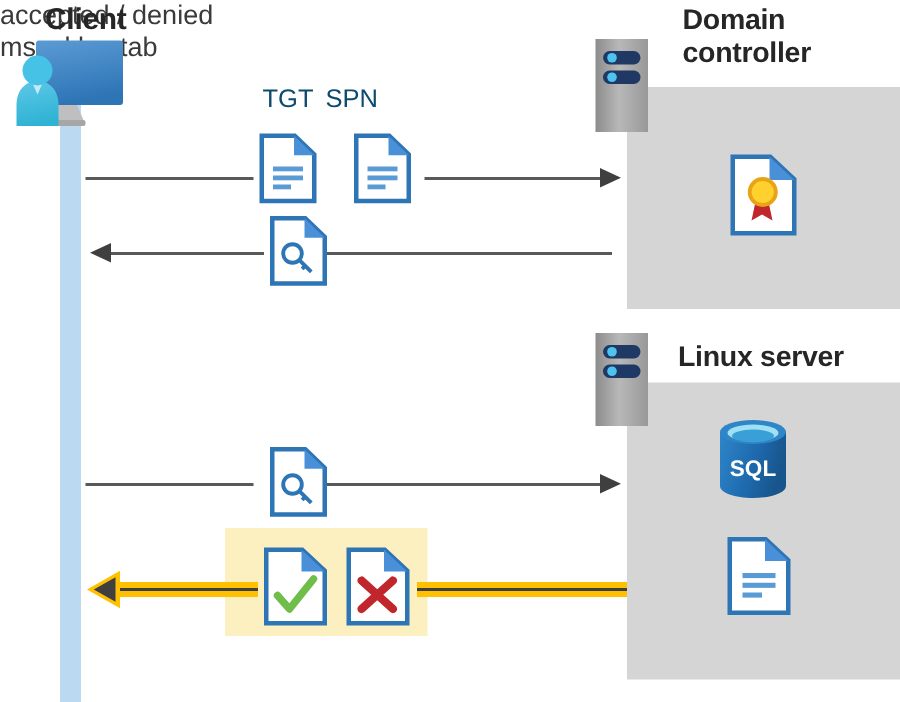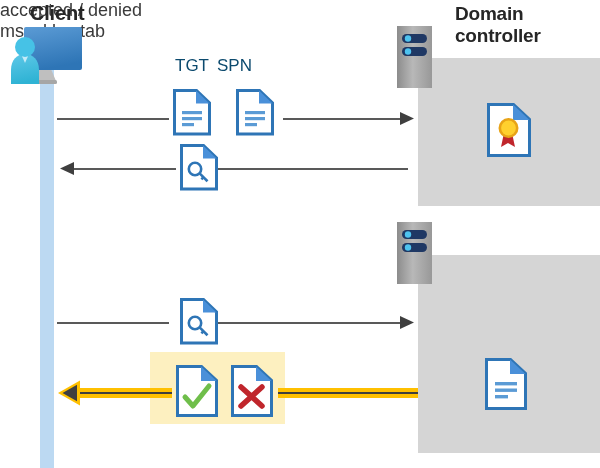--- a/index.html
+++ b/index.html
@@ -84,20 +84,21 @@
 
       <circle cx="17" cy="25" r="10" fill="#46c2e6"></circle>
     </svg>
   </div>
 
   <div class="title" id="client-title">Client</div>
   <div class="title" id="dc-title">
     <div>Domain</div>
     <div>controller</div>
   </div>
+  <div class="title" id="linux-title">Linux server</div>
 
   <div class="rack" style="left:397px;top:26px;">
     <svg width="35" height="62" viewBox="0 0 35 62">
       <defs>
         <linearGradient id="rackG" x1="0" y1="0" x2="1" y2="0">
           <stop offset="0" stop-color="#8c8c8c"></stop>
           <stop offset="0.45" stop-color="#b8b8b8"></stop>
           <stop offset="1" stop-color="#989898"></stop>
         </linearGradient>
       </defs>
@@ -225,20 +226,36 @@
   <div class="ico" style="left:487px;top:103px;">
     <svg width="44" height="54" viewBox="0 0 44 54">
       <path d="M1.5 1.5 h25 l16 15 v36 h-41 z" fill="#ffffff" stroke="#2e75b6" stroke-width="3"></path>
       <path d="M26 1.5 v15.5 h16.5 z" fill="#4a90d9"></path>
       <path d="M17 30 l-3 14 l7 -4 l7 4 l-3 -14 z" fill="#c0262c"></path>
       <circle cx="21.5" cy="25" r="10" fill="#e8a317"></circle>
       <circle cx="21.5" cy="25" r="7.4" fill="#ffd02e"></circle>
     </svg>
   </div>
 
+  <div class="ico" style="left:476px;top:279px;">
+    <svg width="52" height="54" viewBox="0 0 52 54">
+      <defs>
+        <linearGradient id="dbG" x1="0" y1="0" x2="1" y2="0.3">
+          <stop offset="0" stop-color="#2e86c8"></stop>
+          <stop offset="0.55" stop-color="#1f6bb0"></stop>
+          <stop offset="1" stop-color="#18558c"></stop>
+        </linearGradient>
+      </defs>
+      <path d="M4 9 v36 c0 4.5 9.8 8 22 8 s22 -3.5 22 -8 V9 z" fill="url(#dbG)"></path>
+      <ellipse cx="26" cy="9" rx="22" ry="8" fill="#2e86c8"></ellipse>
+      <ellipse cx="26" cy="9.6" rx="17" ry="5.6" fill="#9fe0f5"></ellipse>
+      <ellipse cx="26" cy="11.6" rx="14" ry="4.2" fill="#3a9fd6"></ellipse>
+      <text x="26" y="38" text-anchor="middle" font-family="Liberation Sans, sans-serif" font-size="15" font-weight="bold" fill="#ffffff">SQL</text>
+    </svg>
+  </div>
 
   <div class="ico" style="left:485px;top:358px;">
     <svg width="42" height="52" viewBox="0 0 42 52">
       <path d="M1.5 1.5 h24 l15 14 v35 h-39 z" fill="#ffffff" stroke="#2e75b6" stroke-width="3"></path>
       <path d="M25 1.5 v14.5 h15.5 z" fill="#4a90d9"></path>
       <rect x="10" y="24" width="22" height="3.4" fill="#5b9bd5"></rect>
       <rect x="10" y="30.5" width="22" height="3.4" fill="#5b9bd5"></rect>
       <rect x="10" y="37" width="13" height="3.4" fill="#5b9bd5"></rect>
     </svg>
   </div>

